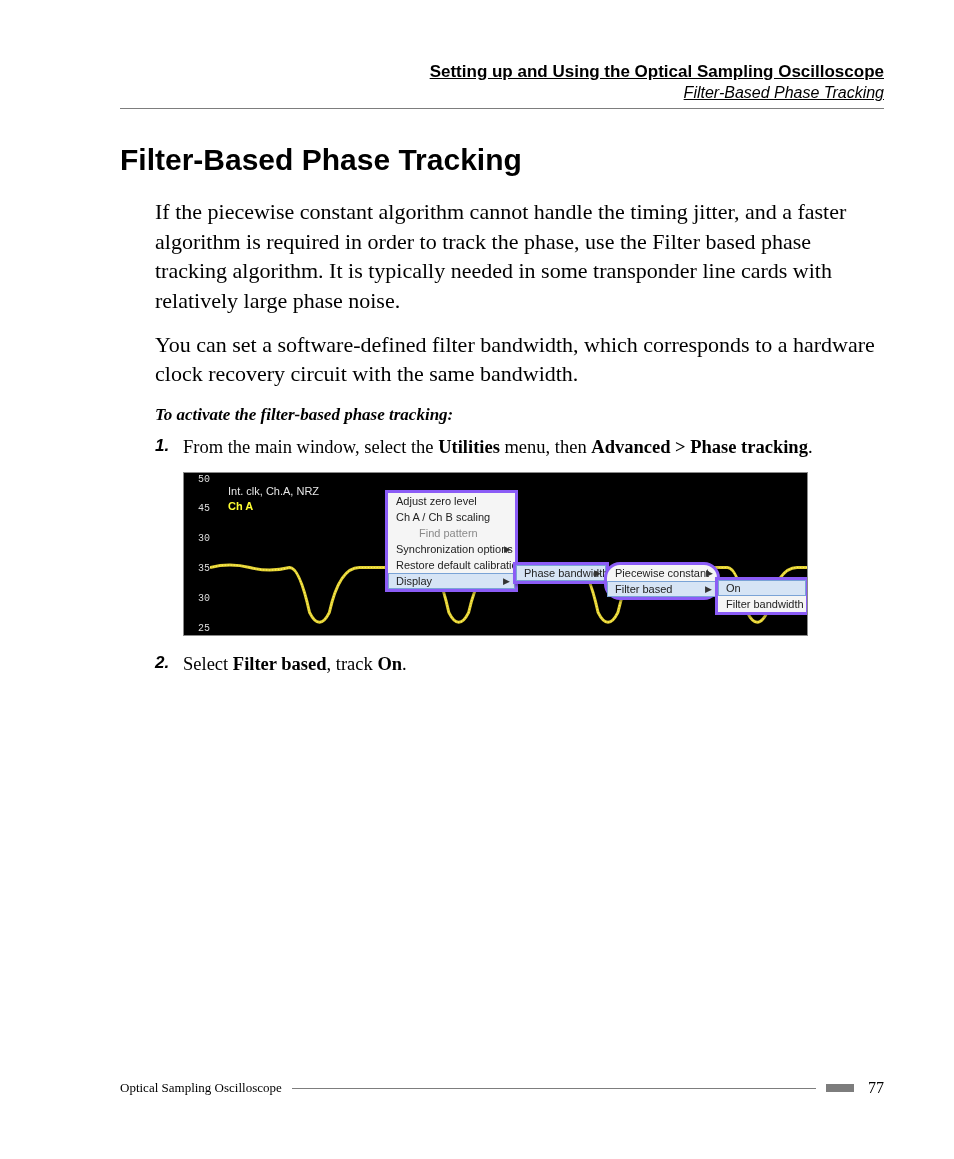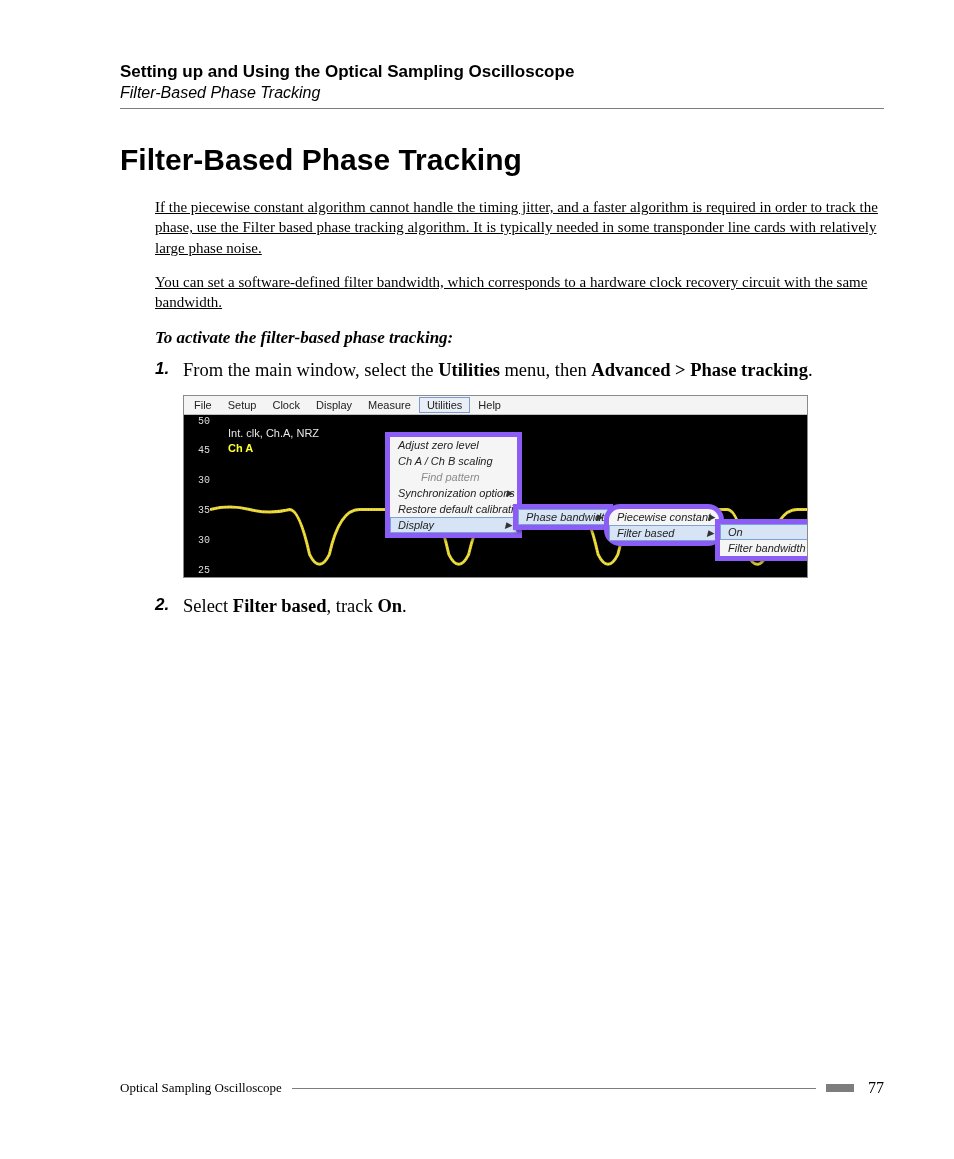--- a/index.html
+++ b/index.html
@@ -11,23 +11,25 @@
     width: 954px;
     height: 1159px;
     position: relative;
     box-sizing: border-box;
   }
   .page {
     padding: 62px 70px 0 120px;
     box-sizing: border-box;
   }
   .chapter-header {
+    text-align: right;
     font-family: 'Segoe UI', Arial, sans-serif;
     margin-bottom: 4px;
     margin-right: 0;
+    text-decoration: underline;
   }
   .chapter-title {
     font-weight: 700;
     font-size: 17px;
   }
   .chapter-sub {
     font-style: italic;
     font-size: 16px;
     margin-top: 2px;
     margin-bottom: 6px;
@@ -37,25 +39,24 @@
     border-top: 1px solid #7d7d7d;
     margin: 0 0 34px 0;
   }
   h1.section {
     font-family: 'Segoe UI', Arial, sans-serif;
     font-weight: 800;
     font-size: 30px;
     margin: 0 0 20px 0;
   }
   .body-text {
-    font-size: 15px;
+    font-size: 22px;
     line-height: 1.35;
     margin: 0 0 14px 0;
     padding-left: 35px;
-    text-decoration: underline;
   }
   .instruction-head {
     font-family: Liberation Serif, serif;
     font-style: italic;
     font-weight: 700;
     font-size: 17px;
     margin: 16px 0 10px 0;
     padding-left: 35px;
   }
   ol.steps {
@@ -140,25 +141,24 @@
     position: absolute;
     left: 26px;
     right: 0;
     top: 0;
     bottom: 0;
   }
   
   .dd {
     position: absolute;
     background: #f5f5f5;
-    border: 5px solid #8b5cf6;
+    border: 3px solid #8b5cf6;
     box-shadow: 2px 2px 3px rgba(0,0,0,0.35);
     font-size: 11px;
     color: #222;
-    font-style: italic;
   }
   .dd .row {
     padding: 2px 18px 2px 8px;
     white-space: nowrap;
     position: relative;
   }
   .dd .row.dim { color: #8a8a8a; margin-left: 23px; }
   .dd .row.sel {
     background: #d6e4f5;
     border: 1px solid #7aa3d6;
@@ -231,29 +231,20 @@
   <ol class="steps">
     <li>
       <span class="step-num">1.</span>
       <span class="step-body">
         <span>From the main window, select the </span><span class="b">Utilities</span><span> menu, then </span><span class="b">Advanced &gt; Phase tracking</span><span>.</span>
       </span>
     </li>
   </ol>
 
   <div class="figure">
-    <div class="menubar">
-      <div class="mitem">File</div>
-      <div class="mitem">Setup</div>
-      <div class="mitem">Clock</div>
-      <div class="mitem">Display</div>
-      <div class="mitem">Measure</div>
-      <div class="mitem sel">Utilities</div>
-      <div class="mitem">Help</div>
-    </div>
     <div class="scope-area">
       <div class="ylabels">
         <div style="top:1px">50</div>
         <div style="top:30px">45</div>
         <div style="top:60px">30</div>
         <div style="top:90px">35</div>
         <div style="top:120px">30</div>
         <div style="top:150px">25</div>
       </div>
 

